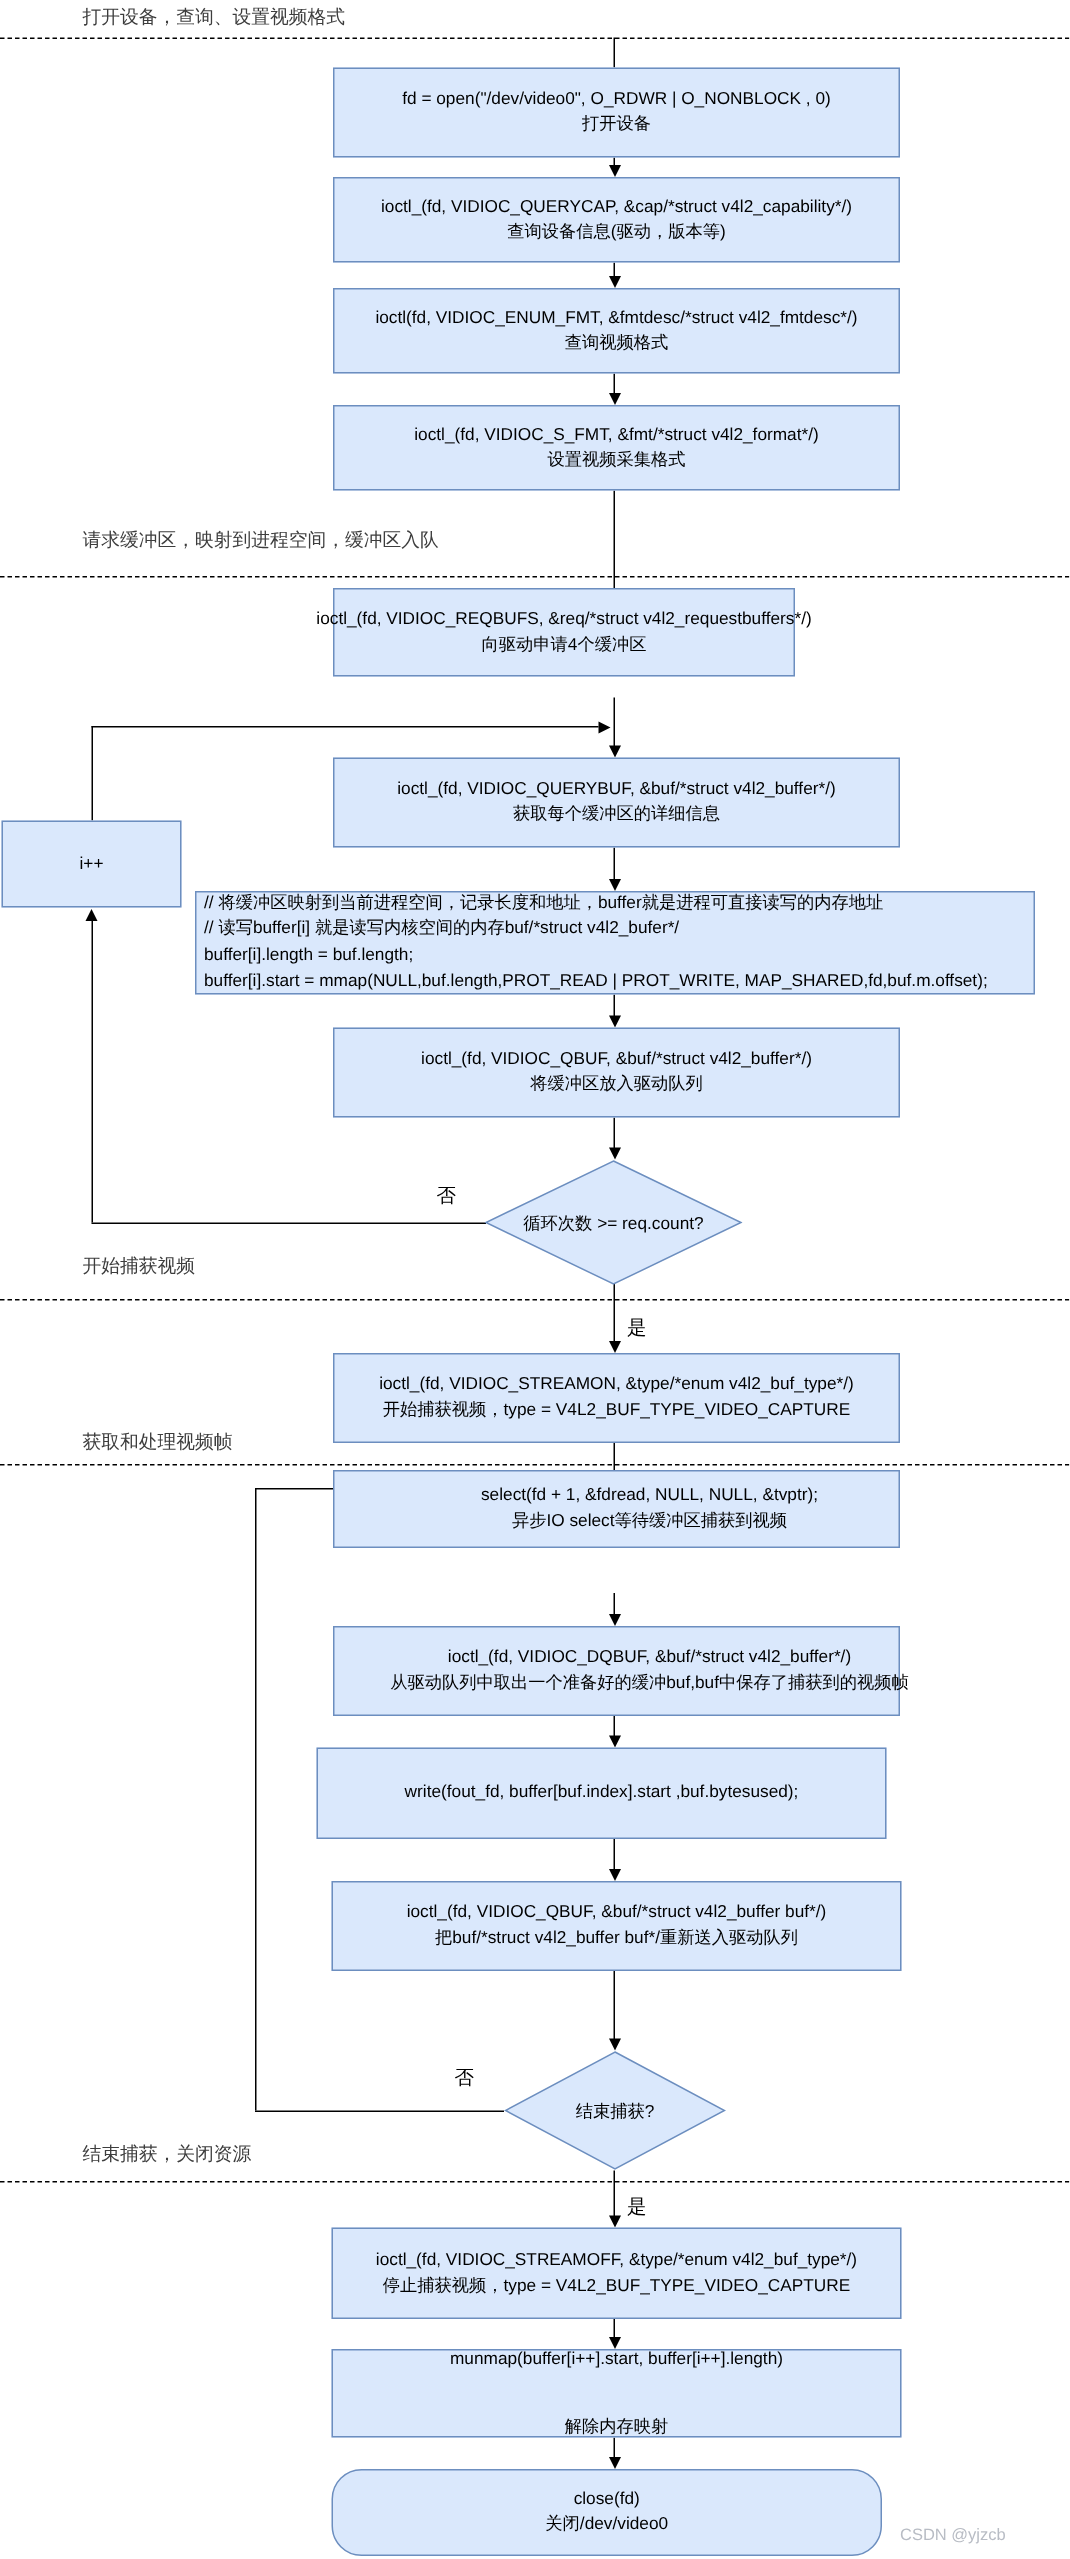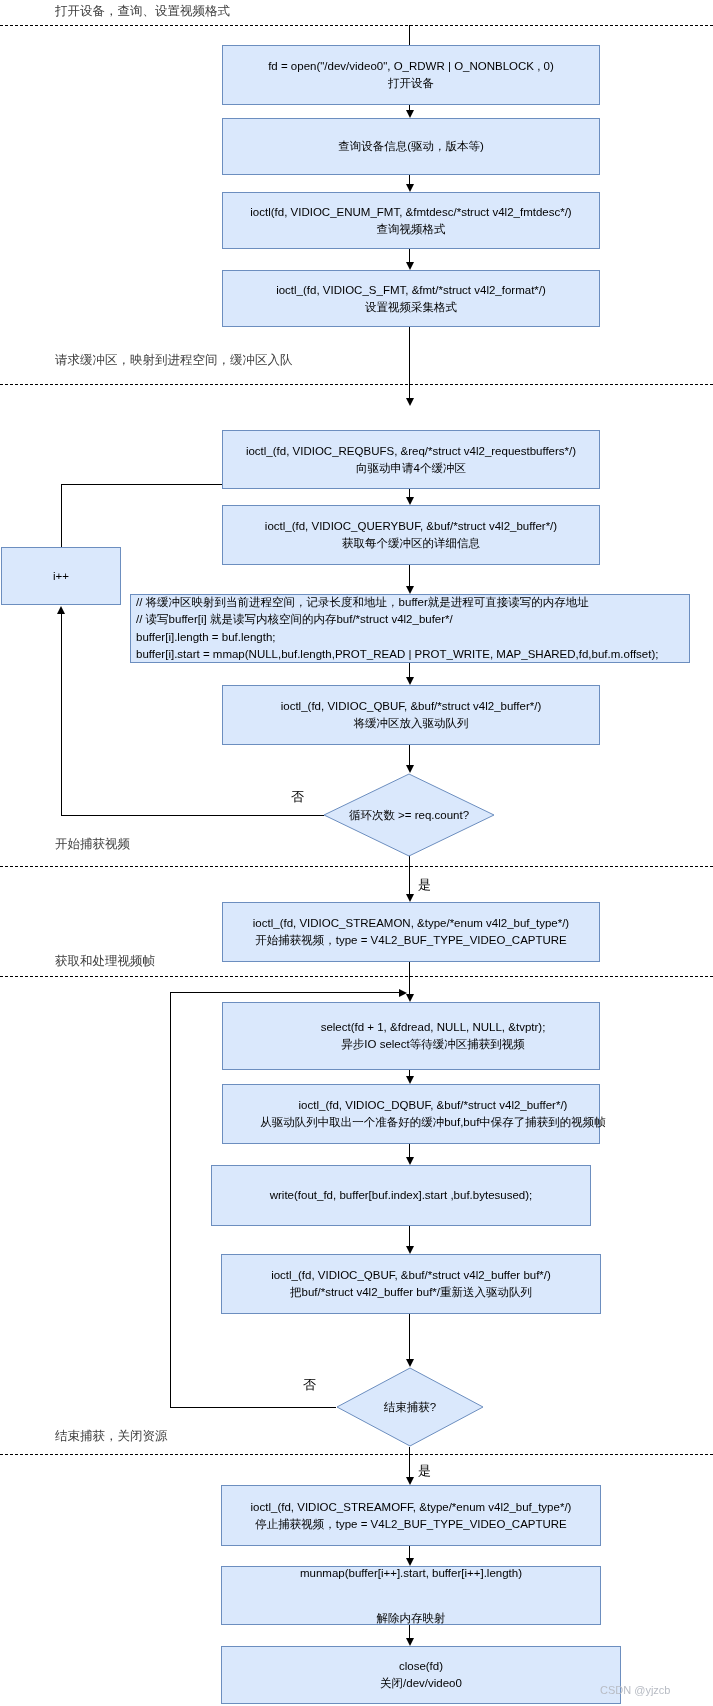--- a/index.html
+++ b/index.html
@@ -123,34 +123,35 @@
   <div class="vline" style="left:170px;top:992px;height:415px;"></div>
   <div class="hline" style="left:170px;top:992px;width:229px;"></div>
   <div class="ah-right" style="left:399px;top:989px;"></div>
 
   <div class="node" style="left:222px;top:45px;width:378px;height:60px;">
     <div class="code">fd = open("/dev/video0", O_RDWR | O_NONBLOCK , 0)</div>
     <div class="desc">打开设备</div>
   </div>
 
   <div class="node" style="left:222px;top:118px;width:378px;height:57px;">
+    <div class="code">ioctl_(fd, VIDIOC_QUERYCAP, &amp;cap/*struct v4l2_capability*/)</div>
     <div class="desc">查询设备信息(驱动，版本等)</div>
   </div>
 
   <div class="node" style="left:222px;top:192px;width:378px;height:57px;">
     <div class="code">ioctl(fd, VIDIOC_ENUM_FMT, &amp;fmtdesc/*struct v4l2_fmtdesc*/)</div>
     <div class="desc">查询视频格式</div>
   </div>
 
   <div class="node" style="left:222px;top:270px;width:378px;height:57px;">
     <div class="code">ioctl_(fd, VIDIOC_S_FMT, &amp;fmt/*struct v4l2_format*/)</div>
     <div class="desc">设置视频采集格式</div>
   </div>
 
-  <div class="node" style="left:222px;top:430px;width:378px;height:59px;">
+  <div class="node" style="left:222px;top:392px;width:308px;height:59px;">
     <div class="code">ioctl_(fd, VIDIOC_REQBUFS, &amp;req/*struct v4l2_requestbuffers*/)</div>
     <div class="desc">向驱动申请4个缓冲区</div>
   </div>
 
   <div class="node" style="left:222px;top:505px;width:378px;height:60px;">
     <div class="code">ioctl_(fd, VIDIOC_QUERYBUF, &amp;buf/*struct v4l2_buffer*/)</div>
     <div class="desc">获取每个缓冲区的详细信息</div>
   </div>
 
   <div class="node" style="left:1px;top:547px;width:120px;height:58px;">
@@ -176,21 +177,21 @@
     <div class="diamond-label">循环次数 &gt;= req.count?</div>
   </div>
   <div class="edge-label" style="left:291px;top:788px;">否</div>
   <div class="edge-label" style="left:418px;top:876px;">是</div>
 
   <div class="node" style="left:222px;top:902px;width:378px;height:60px;">
     <div class="code">ioctl_(fd, VIDIOC_STREAMON, &amp;type/*enum v4l2_buf_type*/)</div>
     <div class="desc">开始捕获视频，type = V4L2_BUF_TYPE_VIDEO_CAPTURE</div>
   </div>
 
-  <div class="node" style="left:222px;top:1002px;width:378px;height:68px;padding-left:44px;">
+  <div class="node" style="left:222px;top:980px;width:378px;height:52px;padding-left:44px;">
     <div class="code">select(fd + 1, &amp;fdread, NULL, NULL, &amp;tvptr);</div>
     <div class="desc">异步IO select等待缓冲区捕获到视频</div>
   </div>
 
   <div class="node" style="left:222px;top:1084px;width:378px;height:60px;padding-left:44px;">
     <div class="code">ioctl_(fd, VIDIOC_DQBUF, &amp;buf/*struct v4l2_buffer*/)</div>
     <div class="desc">从驱动队列中取出一个准备好的缓冲buf,buf中保存了捕获到的视频帧</div>
   </div>
 
   <div class="node" style="left:211px;top:1165px;width:380px;height:61px;">
@@ -214,20 +215,20 @@
   <div class="node" style="left:221px;top:1485px;width:380px;height:61px;">
     <div class="code">ioctl_(fd, VIDIOC_STREAMOFF, &amp;type/*enum v4l2_buf_type*/)</div>
     <div class="desc">停止捕获视频，type = V4L2_BUF_TYPE_VIDEO_CAPTURE</div>
   </div>
 
   <div class="node" style="left:221px;top:1566px;width:380px;height:59px;gap:28px;">
     <div class="code">munmap(buffer[i++].start, buffer[i++].length)</div>
     <div class="desc">解除内存映射</div>
   </div>
 
-  <div class="node" style="left:221px;top:1646px;width:400px;height:58px;">
+  <div class="node" style="left:221px;top:1646px;width:367px;height:58px;border-radius:20px;">
     <div class="code">close(fd)</div>
     <div class="desc">关闭/dev/video0</div>
   </div>
 
   <div class="watermark" style="left:600px;top:1684px;">CSDN @yjzcb</div>
 
 </div>
 
 </body></html>

